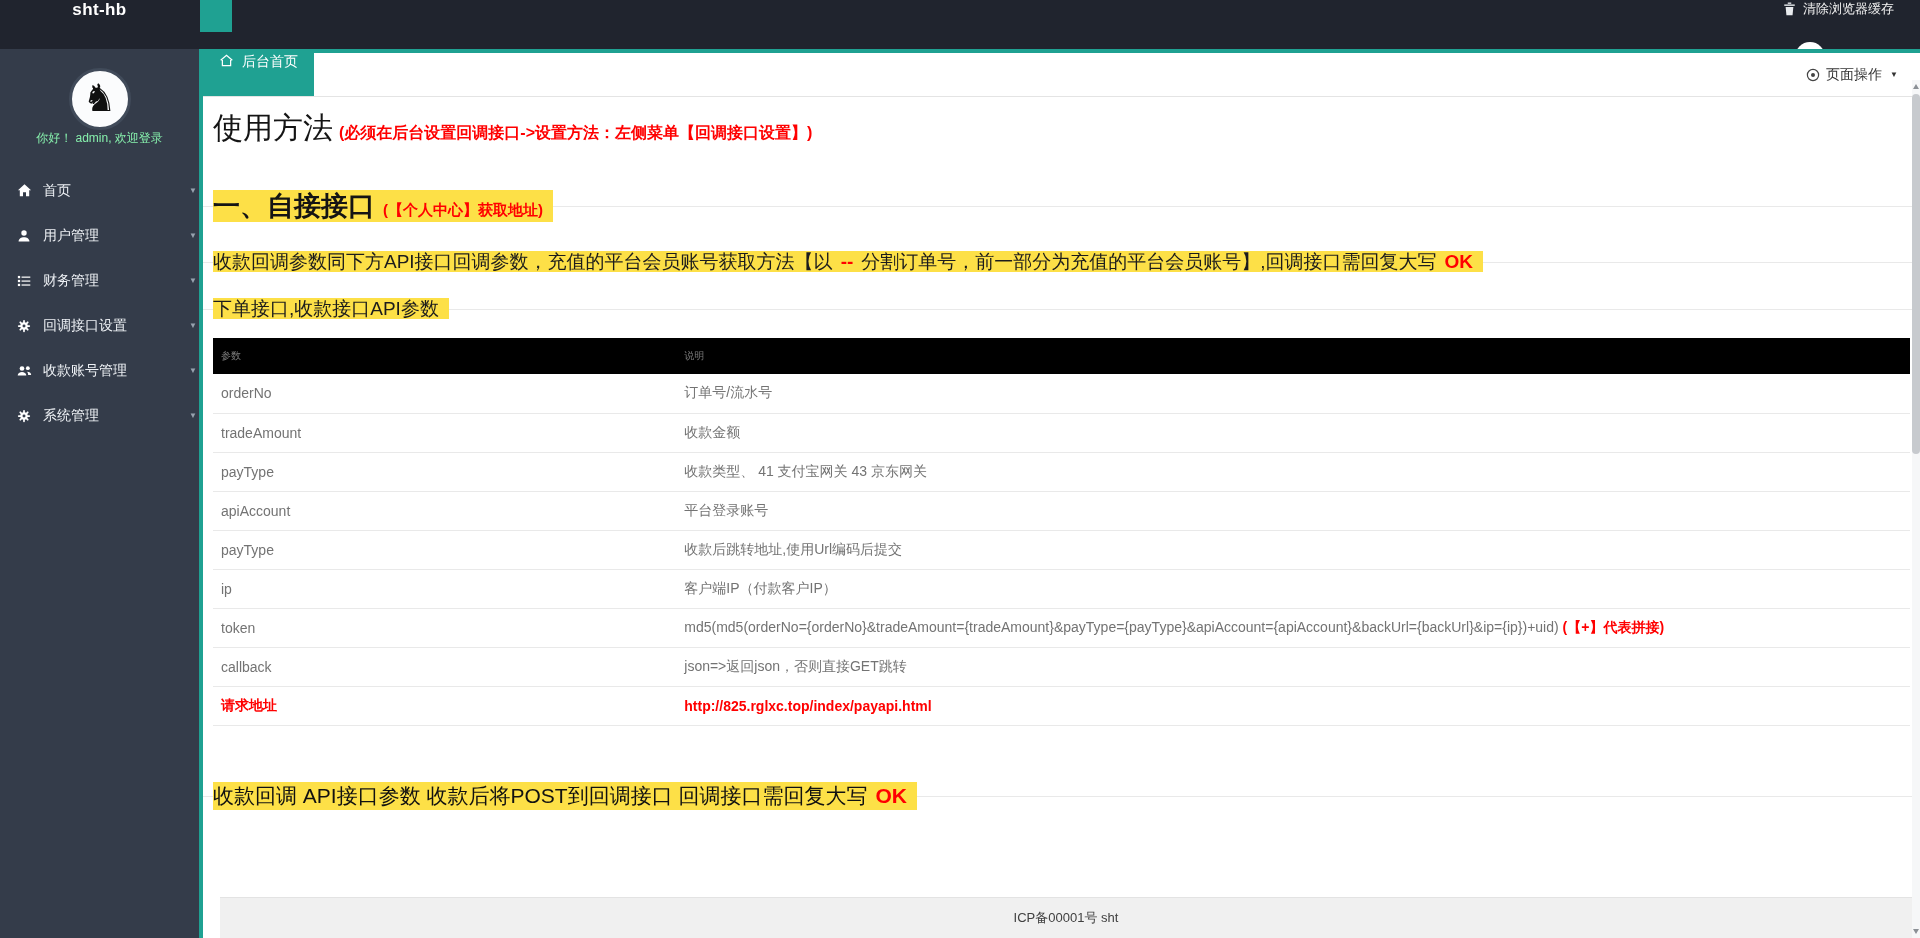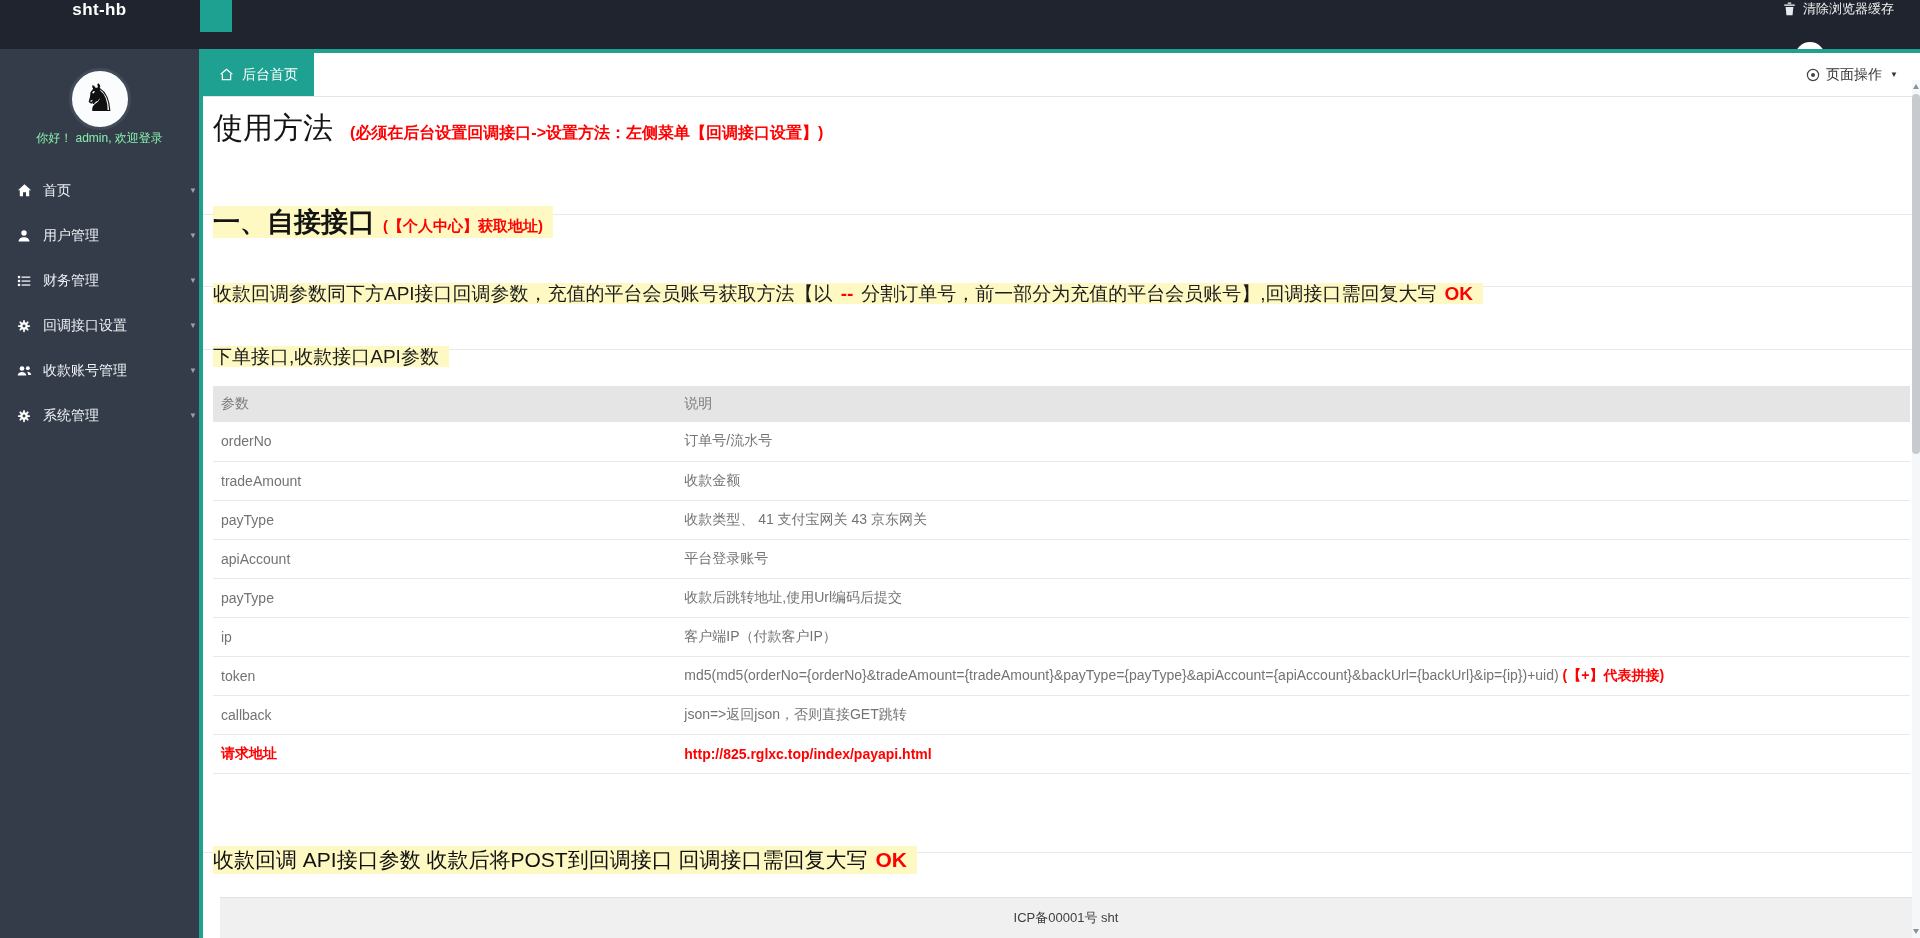--- a/index.html
+++ b/index.html
@@ -35,45 +35,45 @@
   .logo-circle { width:62px; height:62px; border-radius:50%; background:#fbfcfd; border:3px solid #414b5a; margin-top:19px; display:flex; align-items:center; justify-content:center; }
   .welcome { font-size:12px; color:#86efac; }
   .nav { margin-top:21px; width:100%; }
   .nav-item { height:45px; display:flex; align-items:center; padding:0 2px 0 17px; color:#eef1f5; font-size:14px; cursor:pointer; }
   .nav-icon { width:17px; margin-right:9px; display:inline-flex; color:#fff; }
   .nav-caret { margin-left:auto; font-size:8px; color:#97a1ae; }
 
   
   .content { flex:1; display:flex; flex-direction:column; border-left:4px solid var(--accent); position:relative; background:#fff; min-width:0; }
   .tabbar { height:48px; flex:0 0 48px; border-top:4px solid var(--accent); border-bottom:1px solid #e4e4e4; display:flex; align-items:stretch; background:#fff; }
-  .tab { background:var(--accent); color:#fff; display:flex; align-items:center; gap:8px; padding:0 16px; font-size:14px; cursor:pointer; }
+  .tab { background:var(--accent); color:#fff; display:flex; gap:8px; padding:0 16px; font-size:14px; cursor:pointer; }
   .page-actions { margin-left:auto; display:flex; align-items:center; gap:6px; padding-right:22px; font-size:14px; color:#333; cursor:pointer; }
   .pa-icon { display:inline-flex; }
 
   
   .page { flex:1; position:relative; overflow:hidden; background:#fff; }
-  .h1row { margin:13px 10px 0; display:flex; align-items:baseline; gap:17px; }
+  .h1row { margin:13px 10px 0; display:flex; align-items:baseline; gap:6px; }
   .title { font-size:30px; line-height:36px; font-weight:500; color:#141414; }
   .red { color:var(--red); }
   .bold { font-weight:700; }
   .note16 { font-size:16px; }
 
   .legend { position:relative; padding:0 10px; }
   .legend::before { content:""; position:absolute; left:0; right:0; top:50%; border-top:1px solid #e9e9e9; }
-  .legend .wrap { position:relative; background:#fef9c3; padding-right:10px; display:inline-flex; align-items:baseline; gap:8px;margin-top:16px; }
+  .legend .wrap { position:relative; background:#fde047; padding-right:10px; display:inline-flex; align-items:baseline; gap:8px; }
   .h2t { font-size:27px; line-height:32px; font-weight:700; color:#141414; }
   .h2note { font-size:15px; }
   #sec1 { margin-top:44px; }
   #sec2 { margin-top:70px; }
   .para { font-size:19px; line-height:21px; color:#1c1c1c; }
   #para1 { margin-top:29px; }
   #para2 { margin-top:26px; }
 
   table.api { margin:19px 10px 0; border-collapse:collapse; width:calc(100% - 20px); table-layout:fixed; }
-  table.api th { background:#e5e5e5; height:36px; text-align:left; font-weight:400; font-size:14px; color:#7b7b7b; padding:0 8px; }
+  table.api th { background:#000000; height:36px; text-align:left; font-weight:400; font-size:10px; color:#7b7b7b; padding:0 8px; }
   table.api th:first-child { width:27.3%; }
   table.api td { height:39px; border-bottom:1px solid #e9e9e9; font-size:14px; color:#737373; padding:0 8px; overflow:hidden; white-space:nowrap; }
   table.api tr.row-red td { color:var(--red); font-weight:700; }
   td .red { color:var(--red); font-weight:700; }
 
   .bottom-note { margin-top:56px; font-size:21px; line-height:28px; color:#111; }
 
   .footer { position:absolute; left:17px; right:8px; bottom:0; height:41px; background:#f0f0f0; border-top:1px solid #e3e3e3; display:flex; align-items:center; justify-content:center; font-size:13px; color:#404040; z-index:3; }
 
   

